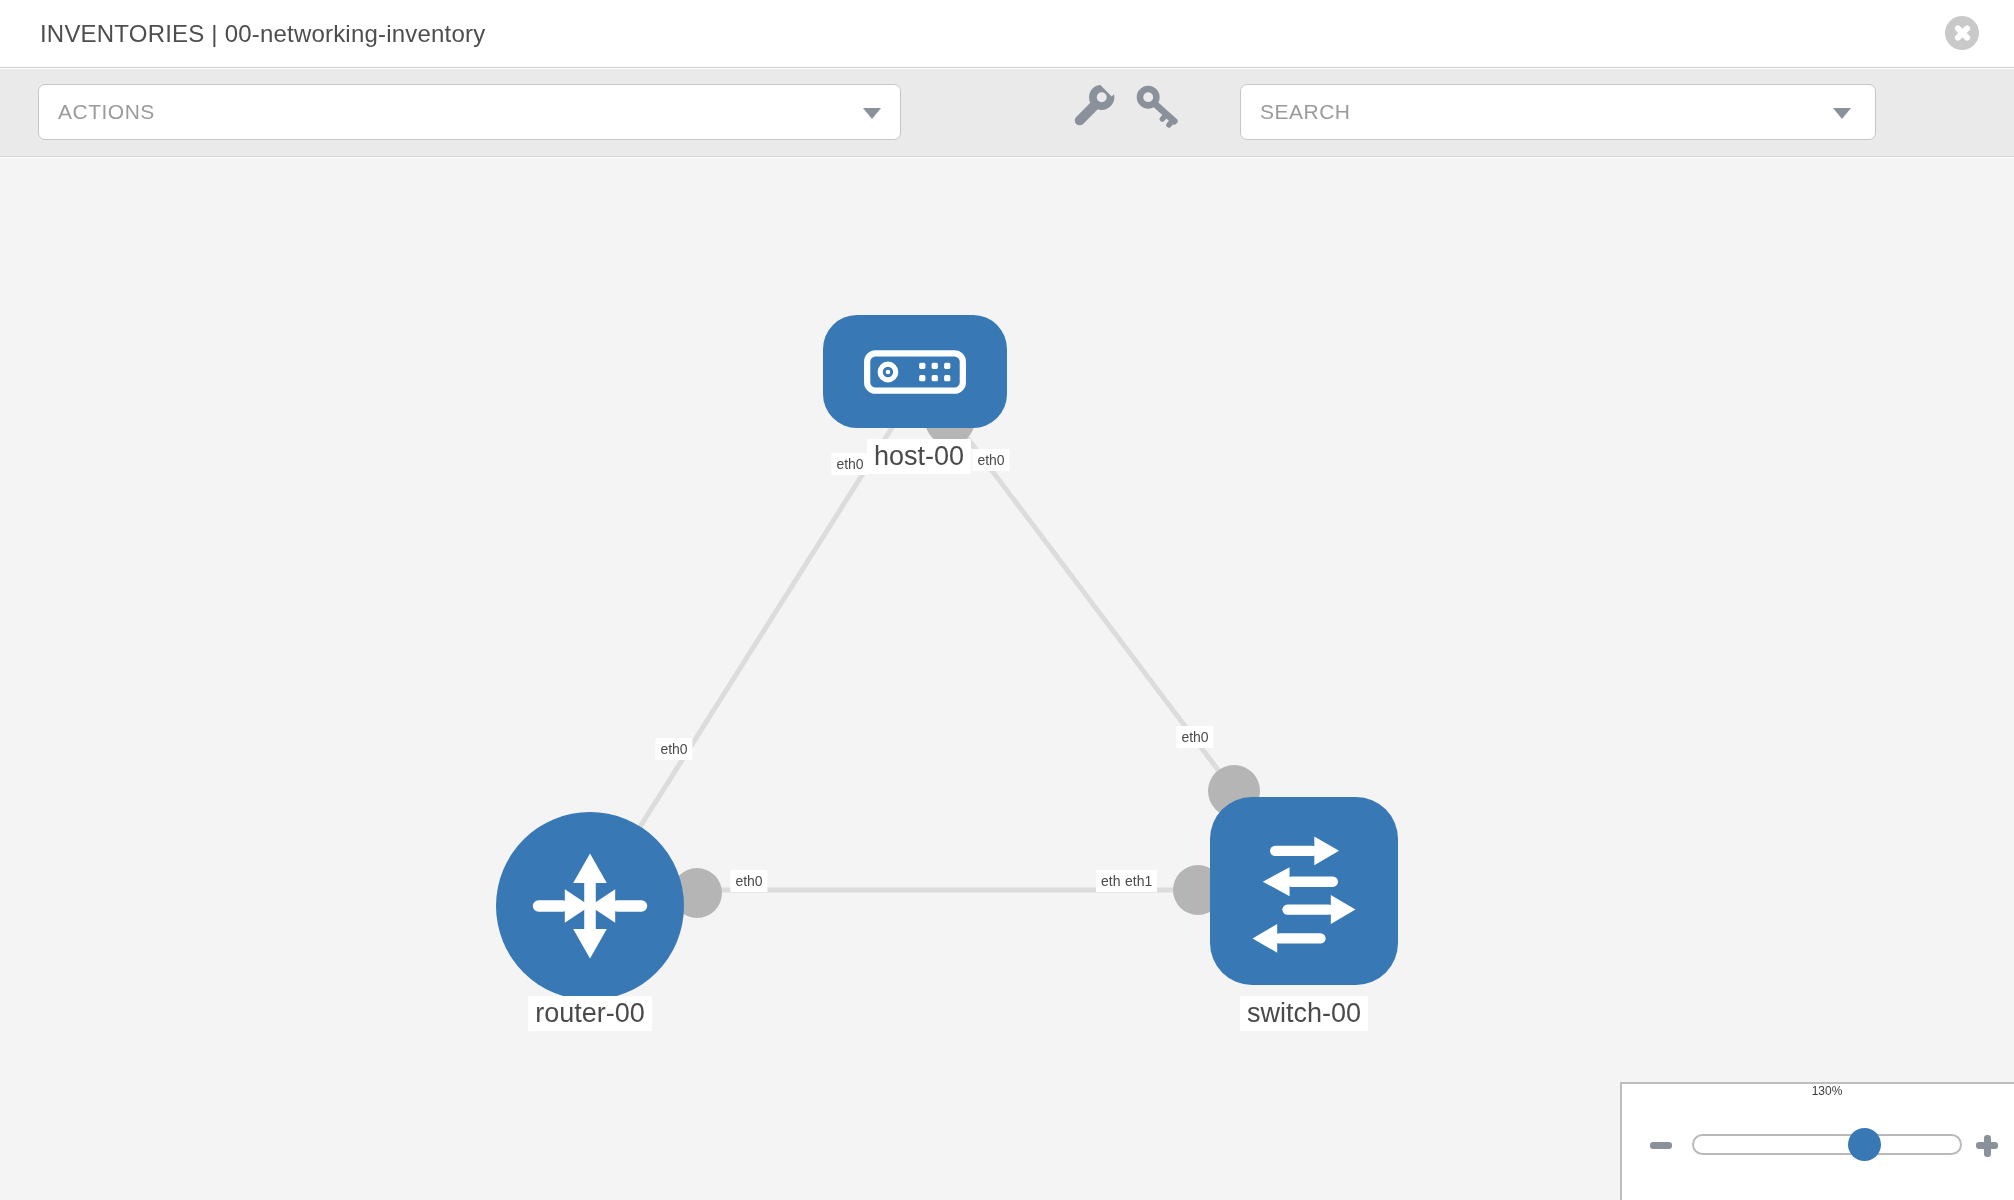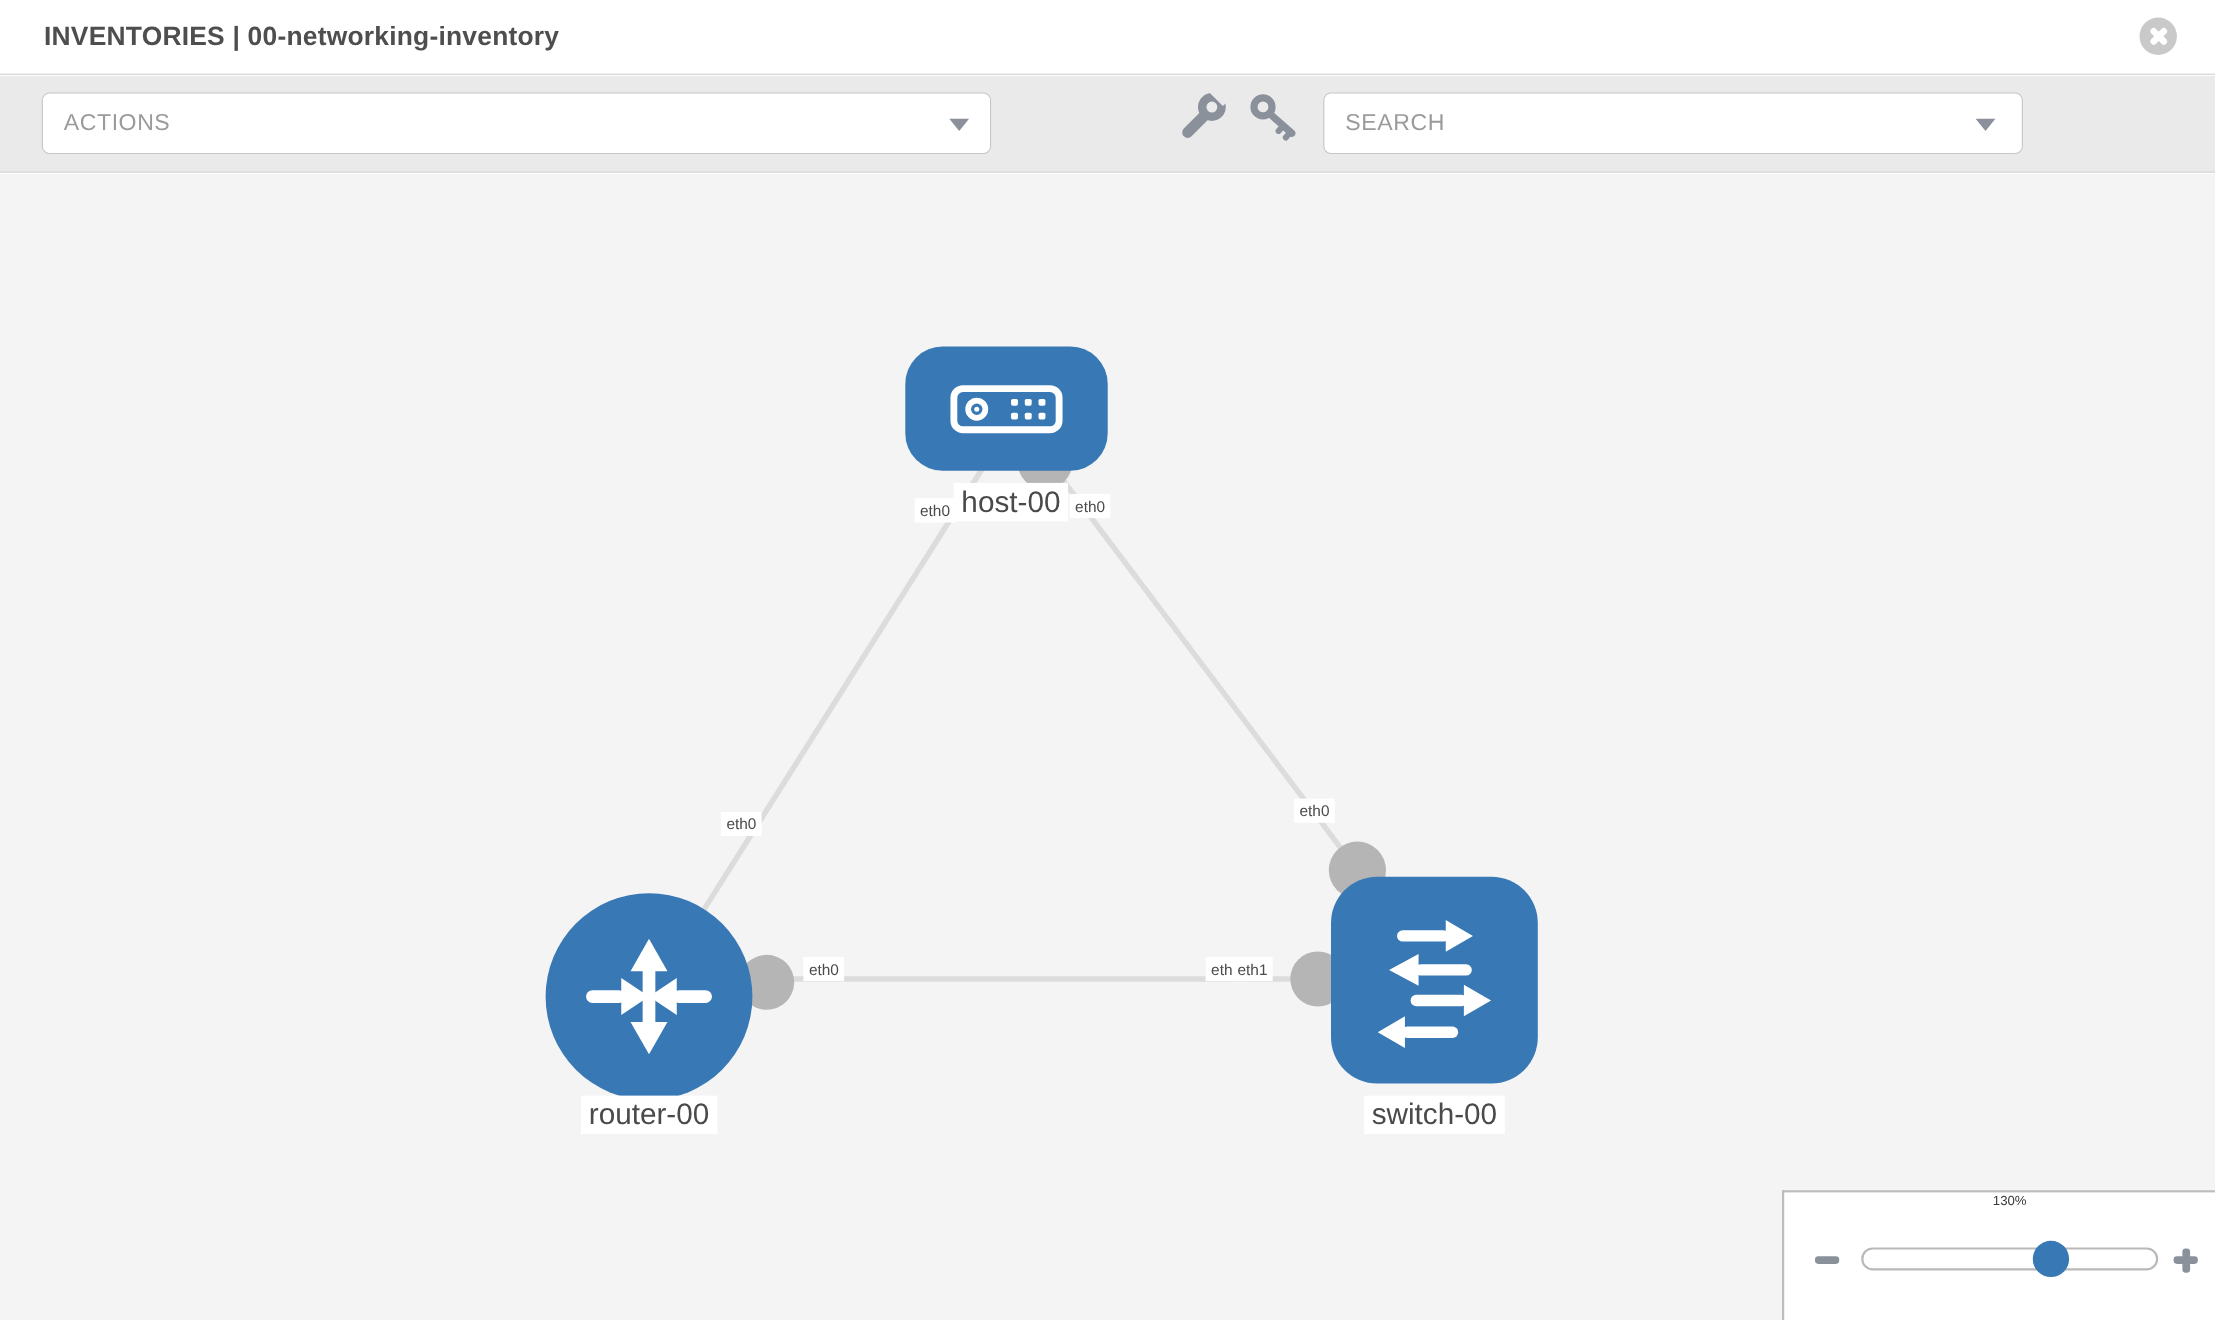--- a/index.html
+++ b/index.html
@@ -17,39 +17,39 @@
   }
   *{box-sizing:border-box;margin:0;padding:0;}
   html,body{width:2014px;height:1200px;overflow:hidden;background:#fff;
     font-family:"Liberation Sans","DejaVu Sans",sans-serif;}
   .stage{position:relative;width:2014px;height:1200px;}
 
   
   .header{position:absolute;left:0;top:0;width:2014px;height:68px;background:#fff;
     border-bottom:1px solid #cfcfcf;}
   .header-title{position:absolute;left:40px;top:50%;transform:translateY(-50%);
-    font-size:24px;font-weight:700;color:var(--title-gray);letter-spacing:.2px;text-align:center;}
+    font-size:24px;font-weight:400;color:var(--title-gray);letter-spacing:.2px;text-align:center;}
   .close-btn{position:absolute;left:1945px;top:16px;width:34px;height:34px;border-radius:50%;
     background:var(--close-gray);cursor:pointer;}
   .close-btn .bar{position:absolute;left:8px;top:14px;width:19px;height:6px;border-radius:3px;background:#fff;}
   .close-btn .bar.a{transform:rotate(45deg);}
   .close-btn .bar.b{transform:rotate(-45deg);}
 
   
   .toolbar{position:absolute;left:0;top:69px;width:2014px;height:88px;background:var(--toolbar-bg);
     border-bottom:1px solid #d4d4d4;}
   .select-box{position:absolute;top:15px;height:56px;background:#fff;border:1.5px solid var(--border-gray);
     border-radius:7px;cursor:pointer;}
   .select-box .select-label{position:absolute;left:19px;top:50%;transform:translateY(-50%);
     font-size:21px;color:var(--placeholder-gray);letter-spacing:.5px;}
   .chevron{position:absolute;top:23px;width:0;height:0;
     border-left:9px solid transparent;border-right:9px solid transparent;
     border-top:11px solid var(--icon-gray);}
   .actions-box{left:38px;width:863px;}
-  .search-box{left:1203px;width:636px;}
+  .search-box{left:1240px;width:636px;}
   .tool-icon{position:absolute;cursor:pointer;}
 
   
   .canvas{position:absolute;left:0;top:158px;width:2014px;height:1042px;background:var(--canvas-bg);}
   .net-svg{position:absolute;left:0;top:0;z-index:1;}
   .net-svg .link{stroke:var(--link-gray);stroke-width:5;}
   .net-svg .endpoint{fill:var(--endpoint-gray);}
 
   .node{position:absolute;z-index:2;background:var(--node-blue);display:flex;
     align-items:center;justify-content:center;cursor:pointer;}

